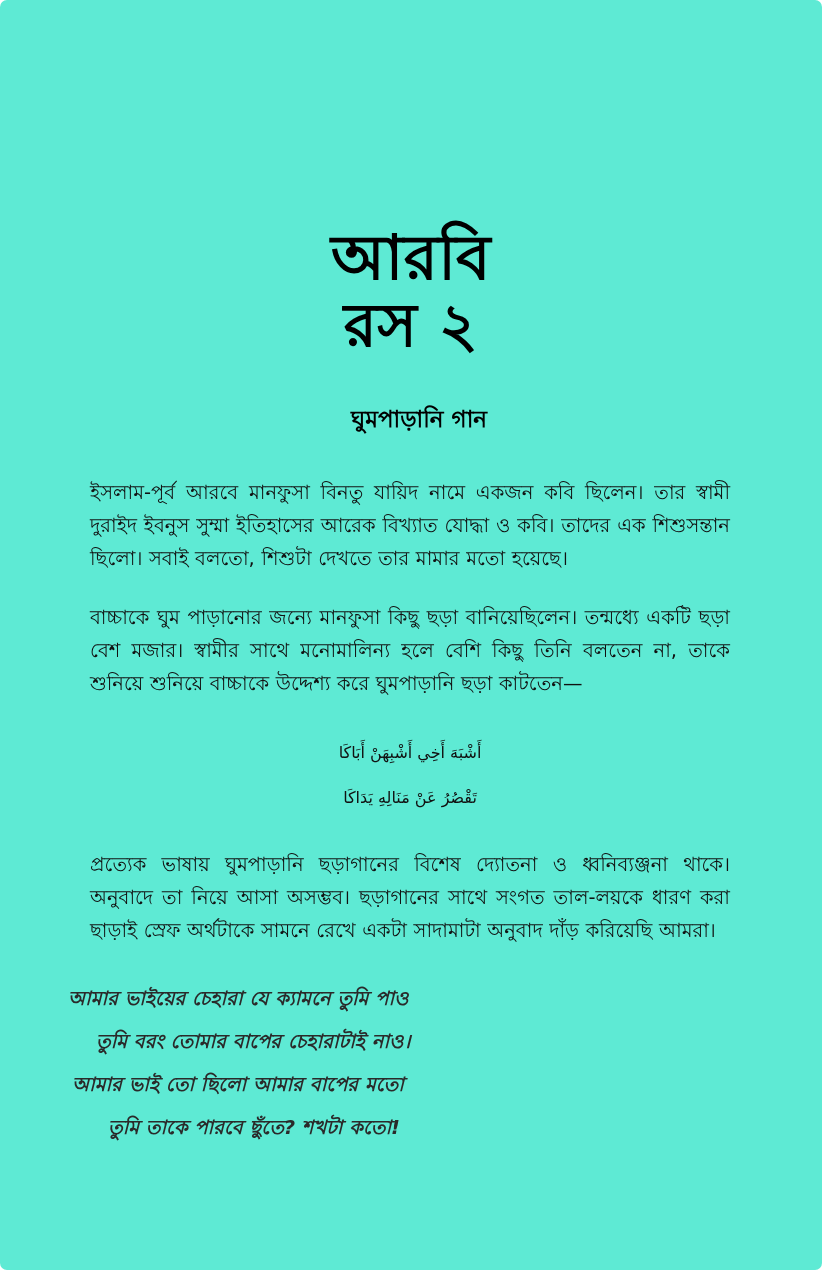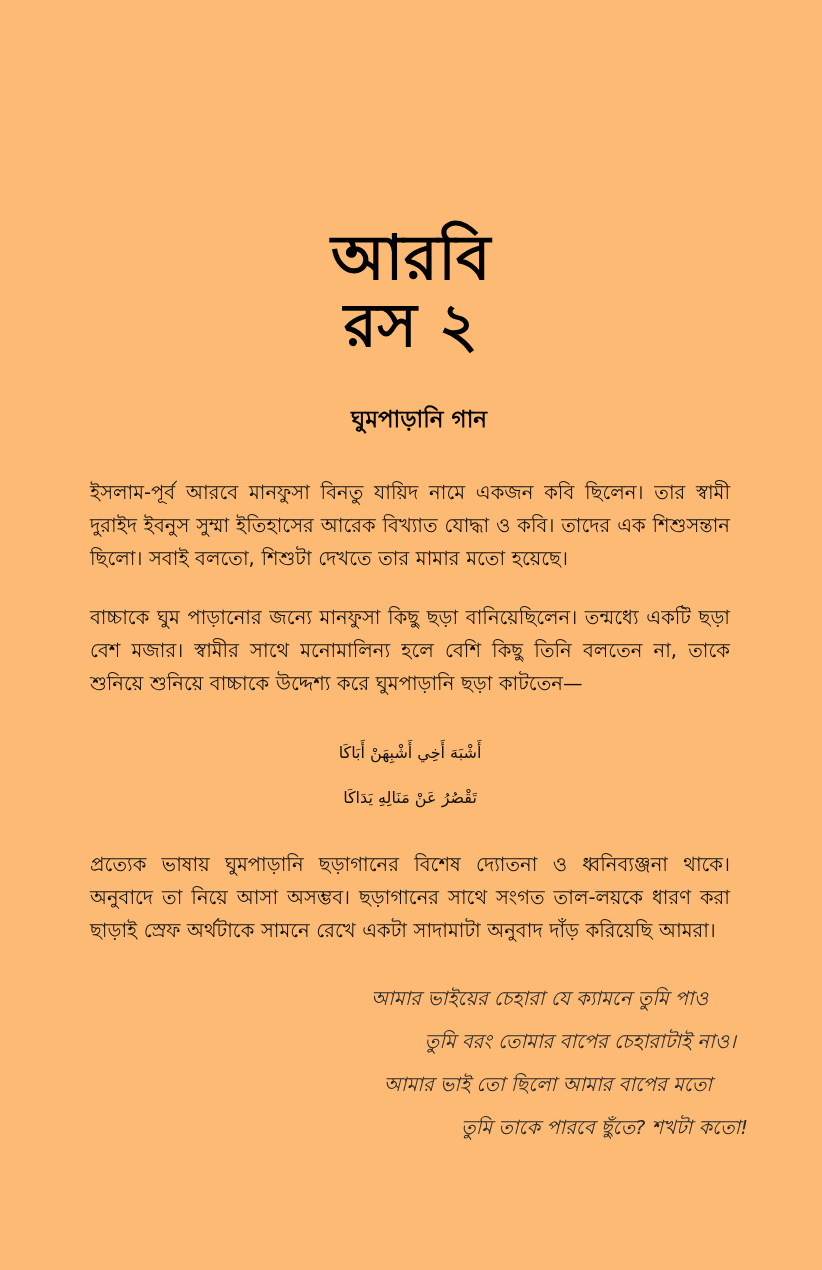--- a/index.html
+++ b/index.html
@@ -14,21 +14,22 @@
     position: relative;
     overflow: hidden;
     font-family: "Liberation Serif", "DejaVu Serif", serif;
     color: #101010;
     -webkit-font-smoothing: antialiased;
   }
 
   .page {
     position: absolute;
     inset: 0;
-    background: #fdba74;
+    background: #5eead4;
+    border-radius: 7px;
   }
 
   
   .title-block {
     position: absolute;
     left: 0;
     right: 0;
     top: 226px;
     text-align: center;
   }
@@ -101,21 +102,22 @@
     font-size: 16px;
     line-height: 45px;
     color: #111111;
     direction: rtl;
     unicode-bidi: embed;
   }
 
   
   .verse-block {
     margin-top: 30px;
-    text-align: right;
+    text-align: left;
+    font-weight: bold;
   }
 
   .verse-line {
     display: block;
     font-family: "DejaVu Sans", "Liberation Sans", sans-serif;
     font-style: italic;
     font-size: 19.5px;
     line-height: 43px;
     color: #2a2a2a;
     white-space: nowrap;

